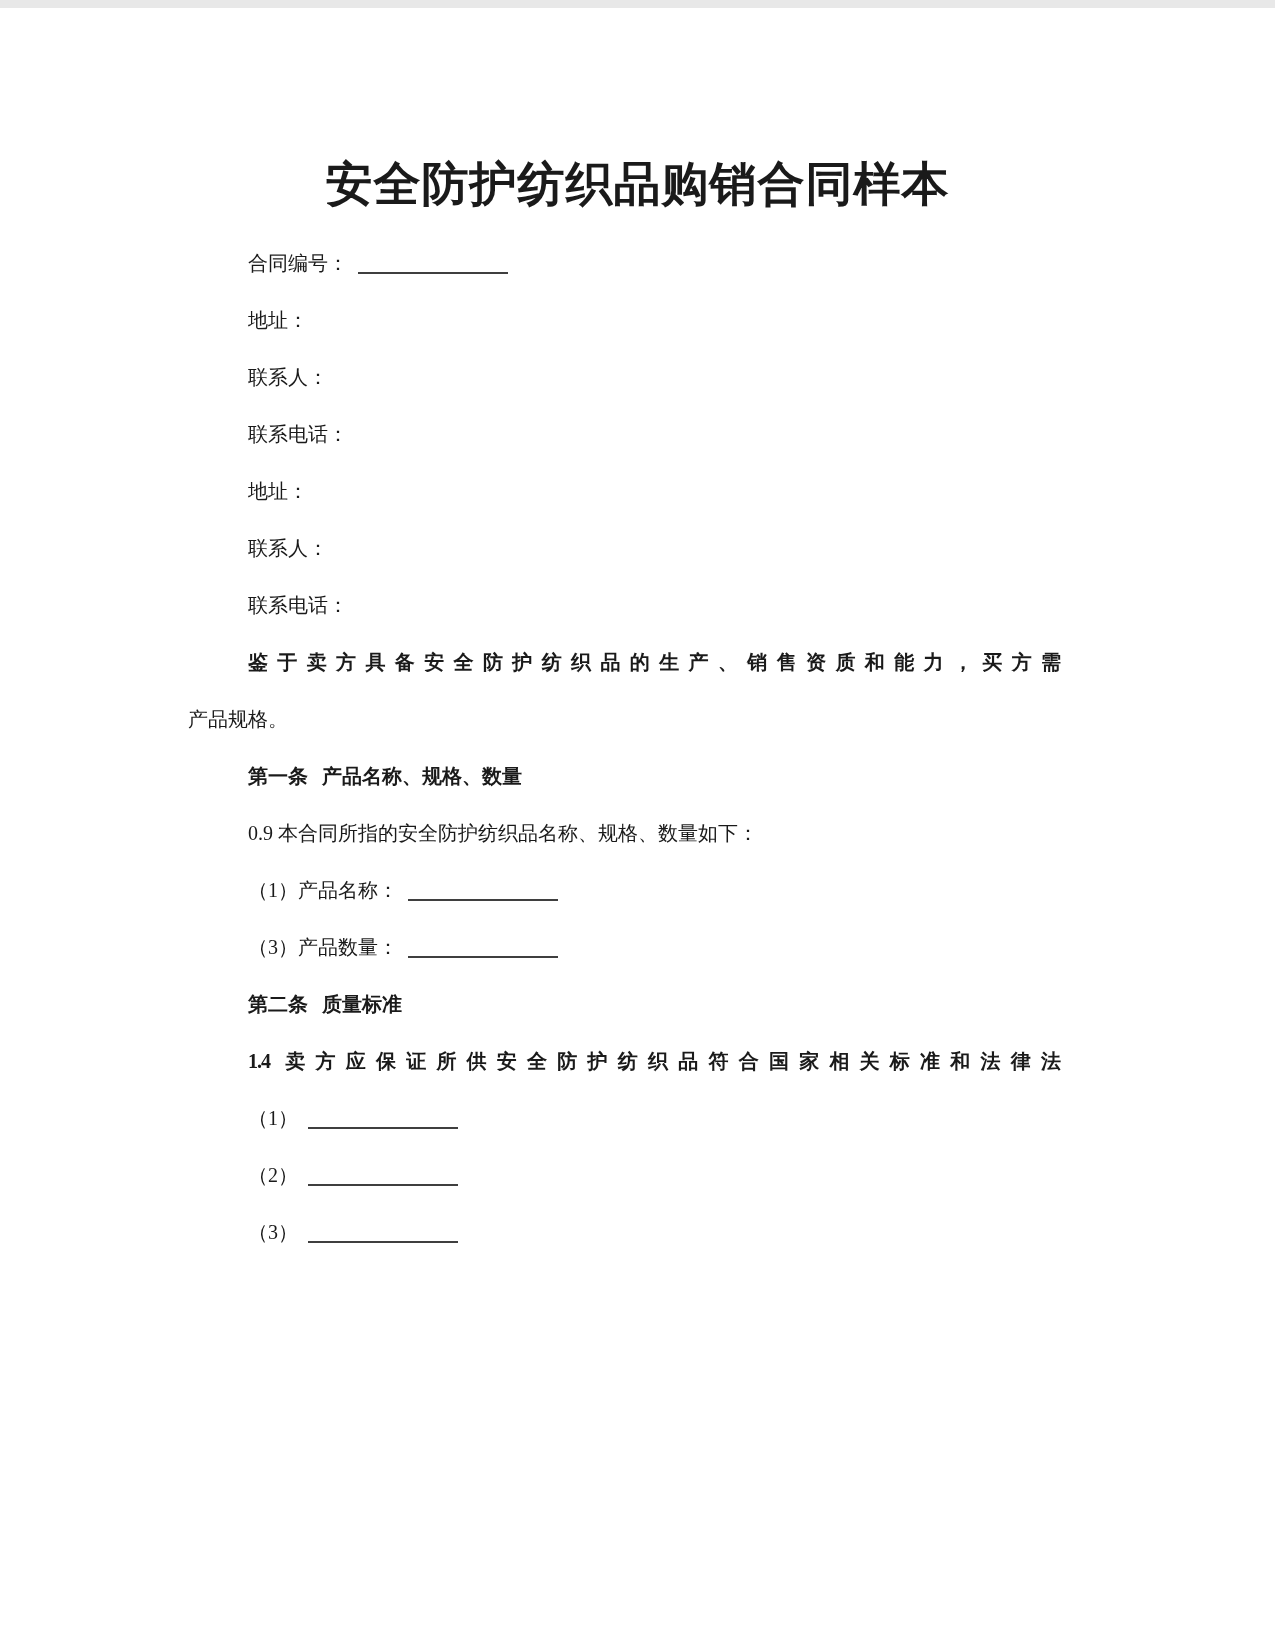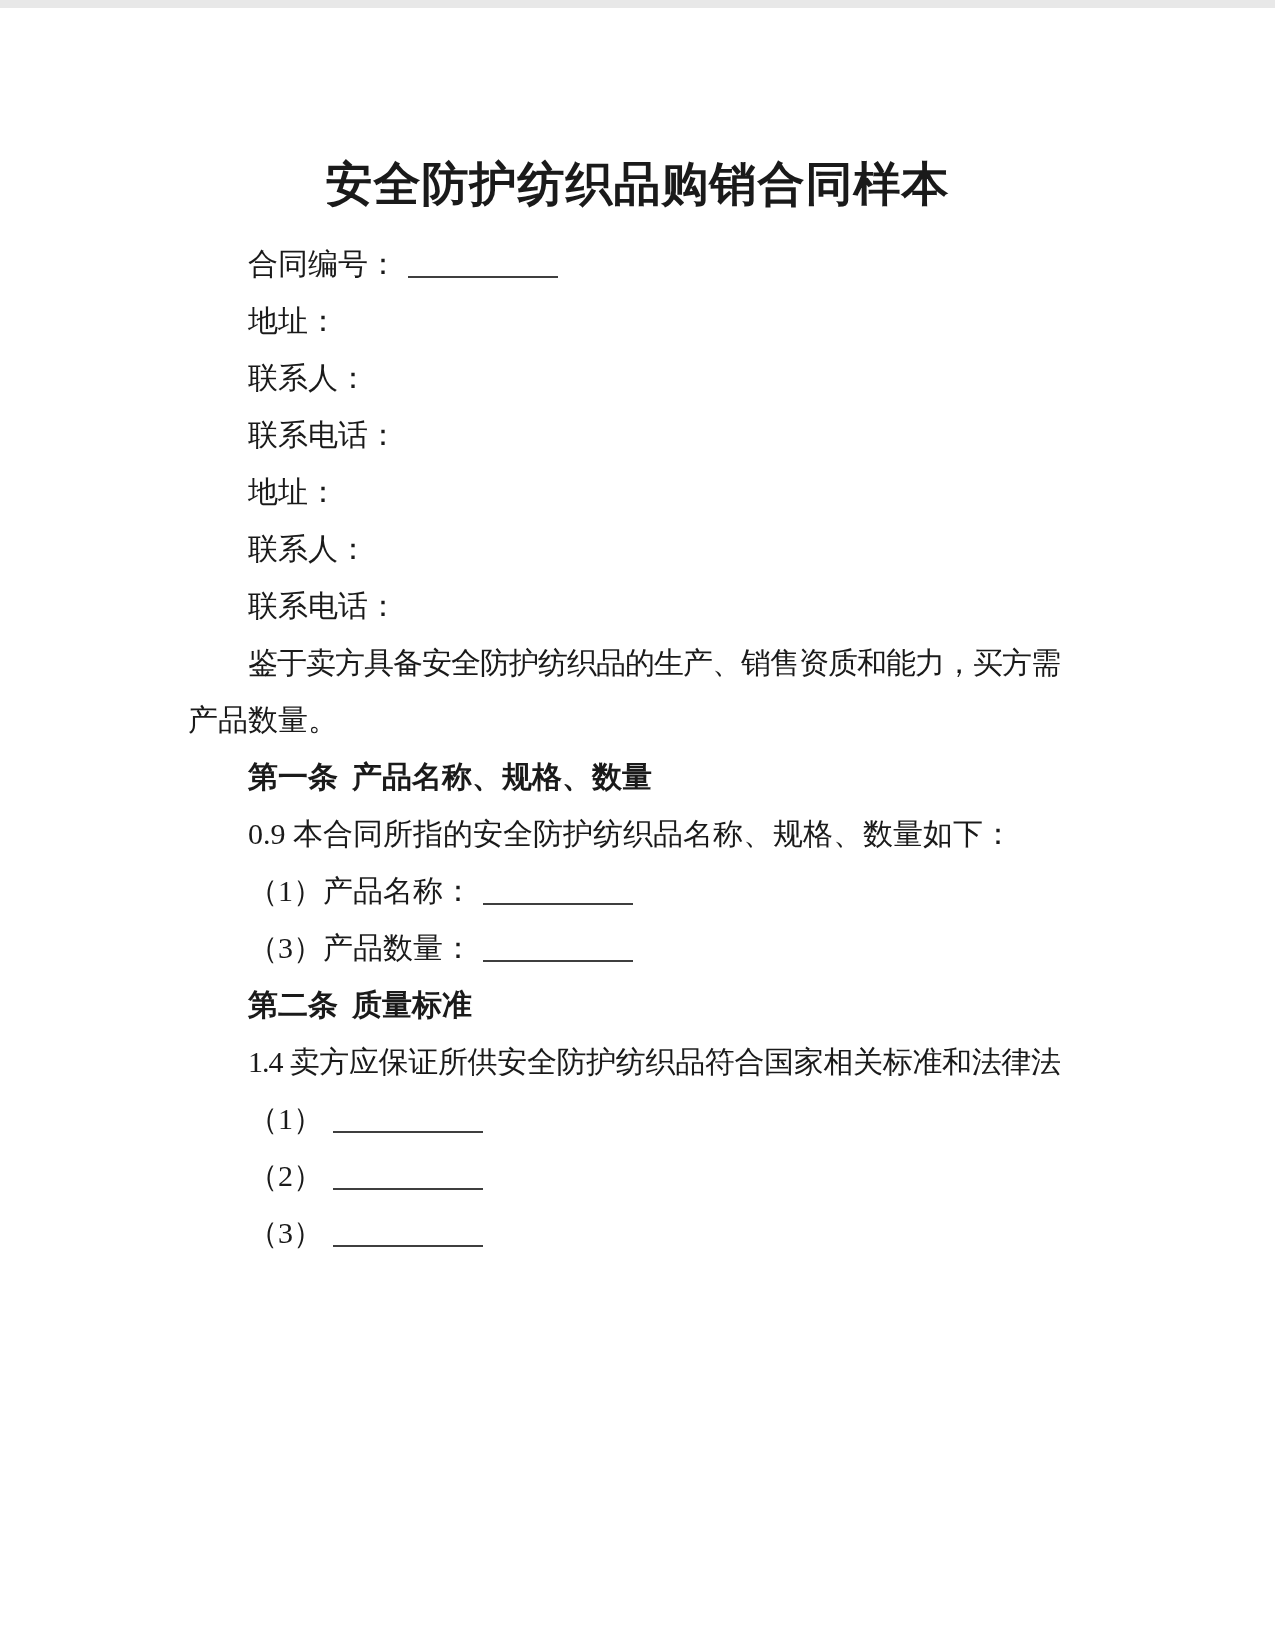--- a/index.html
+++ b/index.html
@@ -27,29 +27,30 @@
     white-space:nowrap;
   }
   .content{
     position:absolute;
     top:227px;left:188px;
     width:872px;
   }
   .line{
     height:57px;
     line-height:57px;
-    font-size:30px;
+    font-size:20px;
     white-space:nowrap;
   }
   .indent{padding-left:60px;}
   .just{
     text-align:justify;
     text-align-last:justify;
     text-justify:inter-character;
     letter-spacing:-1px;
+    font-weight:bold;
   }
   .heading{
     font-family:"Liberation Sans","DejaVu Sans",sans-serif;
     font-weight:700;
   }
   .heading .hname{margin-left:14px;}
   .blank{
     display:inline-block;
     width:150px;height:8px;
     border-bottom:2px solid var(--blank);
@@ -82,21 +83,21 @@
       <span>地址：</span>
     </div>
     <div class="line indent">
       <span>联系人：</span>
     </div>
     <div class="line indent">
       <span>联系电话：</span>
     </div>
 
     <div class="line indent just">鉴于卖方具备安全防护纺织品的生产、销售资质和能力，买方需</div>
-    <div class="line">产品数量。</div>
+    <div class="line">产品规格。</div>
 
     <div class="line indent heading">
       <span>第一条</span><span class="hname">产品名称、规格、数量</span>
     </div>
     <div class="line indent">0.9 本合同所指的安全防护纺织品名称、规格、数量如下：</div>
     <div class="line indent">
       <span>（1）产品名称：</span><span class="blank"></span>
     </div>
     <div class="line indent">
       <span>（3）产品数量：</span><span class="blank"></span>

